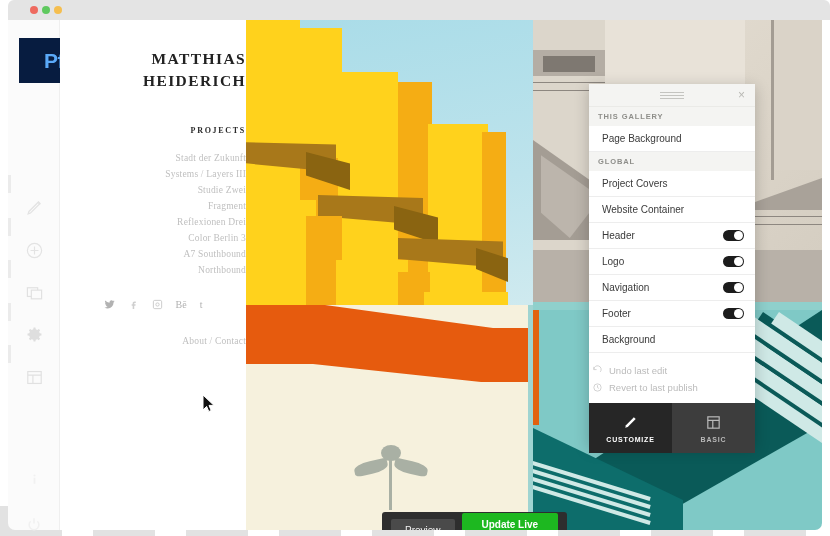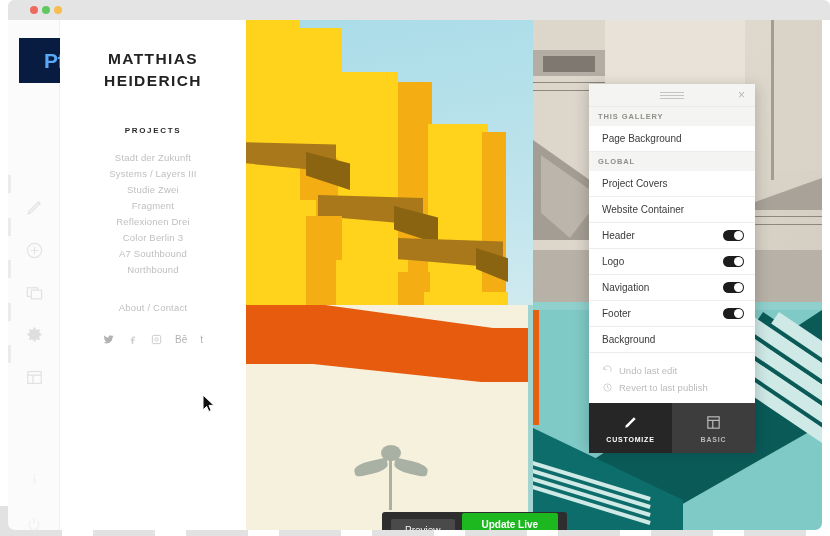--- a/index.html
+++ b/index.html
@@ -71,21 +71,22 @@
     width: 762px; height: 510px;
     background: #ffffff;
     overflow: hidden;
     border-bottom-right-radius: 7px;
   }
 
   
   #site-sidebar {
     position: absolute; left: 0; top: 0; width: 186px; height: 510px;
     background: #ffffff;
-    text-align: center;
+    text-align: right;
+    font-family: Liberation Serif, serif;
   }
   #site-title {
     margin-top: 28px;
     font-size: 15.5px; font-weight: bold; letter-spacing: 1.4px;
     color: #222; line-height: 1.45;
   }
   #projects-label {
     margin-top: 33px;
     font-size: 8px; font-weight: bold; letter-spacing: 1.7px; color: #2a2a2a;
   }
@@ -195,21 +196,21 @@
     width: 21px; height: 11px; border-radius: 6px; background: #1c1c1c;
     position: relative; cursor: pointer; flex: 0 0 auto;
   }
   .toggle::after {
     content:''; position: absolute; right: 1px; top: 1px;
     width: 9px; height: 9px; border-radius: 50%; background: #fff;
   }
   #panel-actions { padding: 9px 0 7px 0; background:#fff; }
   .arow {
     display: flex; align-items: center; gap: 6px;
-    padding: 3px 13px; color: #bbb; font-size: 9.5px; cursor: pointer;
+    padding: 3px 3px; color: #bbb; font-size: 9.5px; cursor: pointer;
   }
   .arow svg { flex: 0 0 auto; }
   #panel-tabs { display: flex; height: 50px; }
   #tab-customize {
     flex: 1; background: #262626; color: #fff;
     display: flex; flex-direction: column; align-items: center; justify-content: center;
     gap: 5px; cursor: pointer;
   }
   #tab-basic {
     flex: 1; background: #3d3d3d; color: #b9b9b9;
@@ -317,41 +318,41 @@
       <div id="project-list">
         <div class="project-link">Stadt der Zukunft</div>
         <div class="project-link">Systems / Layers III</div>
         <div class="project-link">Studie Zwei</div>
         <div class="project-link">Fragment</div>
         <div class="project-link">Reflexionen Drei</div>
         <div class="project-link">Color Berlin 3</div>
         <div class="project-link">A7 Southbound</div>
         <div class="project-link">Northbound</div>
       </div>
-      <div id="about-contact">About / Contact</div>
       <div id="social-row">
         <span class="social-ico">
           <svg width="11" height="11" viewBox="0 0 24 24" fill="#b2b2b2">
               <path d="M23 5a9 9 0 01-2.6.7A4.5 4.5 0 0022.4 3a9 9 0 01-2.9 1.1A4.5 4.5 0 0012 8.1a12.8 12.8 0 01-9.3-4.7 4.5 4.5 0 001.4 6 4.5 4.5 0 01-2-.6 4.5 4.5 0 003.6 4.5 4.5 4.5 0 01-2 .1 4.5 4.5 0 004.2 3.1A9 9 0 011 18.5 12.8 12.8 0 0020.7 7.6 9 9 0 0023 5z"></path>
             </svg>
         </span>
         <span class="social-ico">
           <svg width="11" height="11" viewBox="0 0 24 24" fill="#cfcfcf">
               <path d="M14.5 8.5h2.5V5.2h-2.8c-2.6 0-4 1.6-4 4.1v2H8v3.3h2.2V22h3.4v-7.4h2.6l.4-3.3h-3v-1.6c0-.8.3-1.2 1-1.2z"></path>
             </svg>
         </span>
         <span class="social-ico">
           <svg width="11" height="11" viewBox="0 0 24 24" fill="none" stroke="#c8c8c8" stroke-width="2">
               <rect x="3" y="3" width="18" height="18" rx="3"></rect>
               <circle cx="12" cy="12" r="3.6"></circle>
             </svg>
         </span>
         <span class="social-ico">Bē</span>
         <span class="social-ico">t</span>
       </div>
+      <div id="about-contact">About / Contact</div>
     </div>
 
     <div id="gallery">
 
       <div class="cell" id="cell-yellow">
         <div class="sky"></div>
         <div class="ycube" style="left:-10px; top:-5px; width:64px;  height:300px;"></div>
         <div class="ycube side" style="left:54px; top:8px; width:38px; height:290px;"></div>
         <div class="ycube" style="left:44px;  top:8px;  width:52px; height:130px;"></div>
         <div class="ycube" style="left:92px;  top:52px; width:60px; height:250px;"></div>

